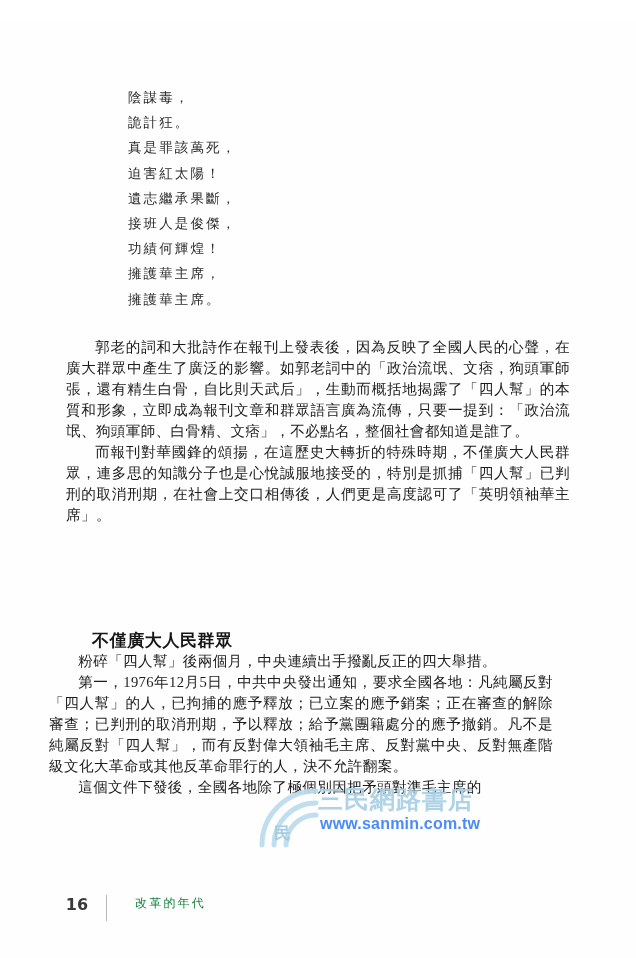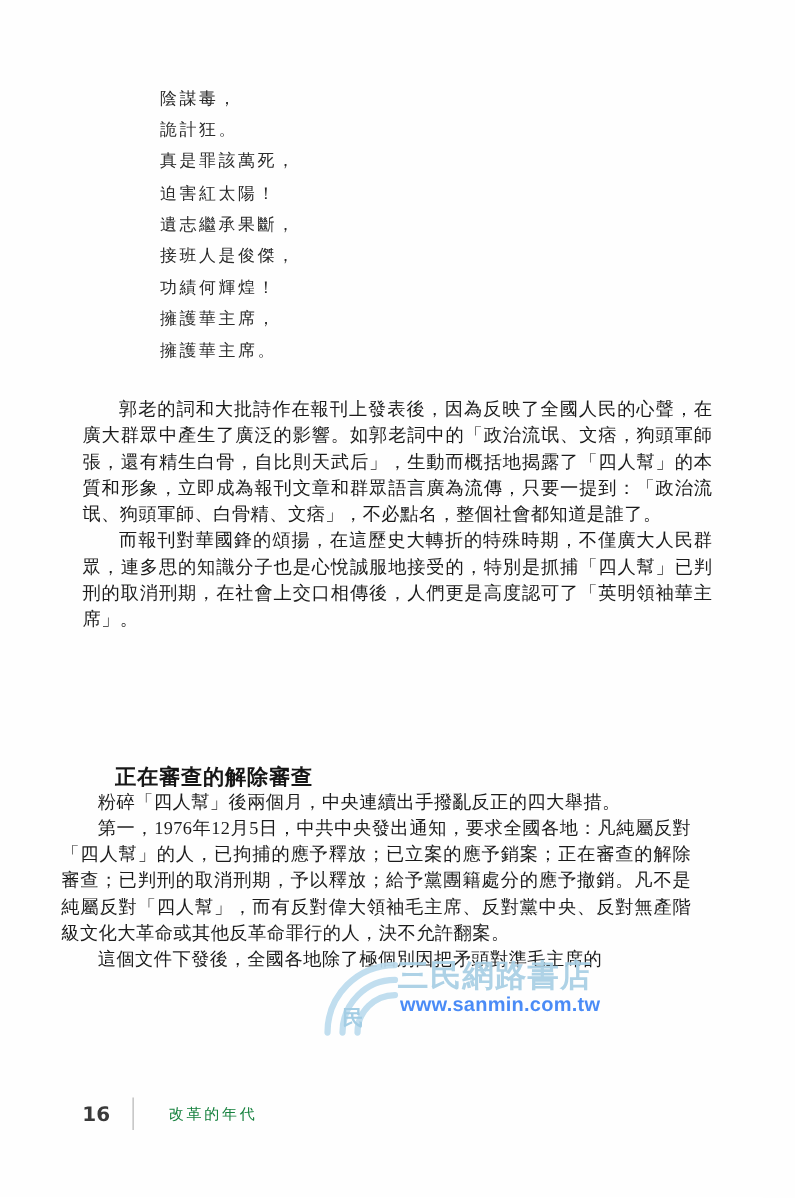--- a/index.html
+++ b/index.html
@@ -15,20 +15,21 @@
     overflow: hidden;
     font-family: "Liberation Serif", "DejaVu Serif", serif;
     color: #1d1d1d;
     -webkit-font-smoothing: antialiased;
   }
 
   .page {
     position: absolute;
     inset: 0;
     background: #fefefe;
+    margin-top: 19px;
   }
 
   
   .poem {
     position: absolute;
     left: 128px;
     top: 66px;
     width: 300px;
   }
   .poem-line {
@@ -118,21 +119,21 @@
     color: #3b82f6;
     white-space: nowrap;
   }
 
   
   .footer {
     position: absolute;
     left: 60px;
     top: 876px;
     display: flex;
-    align-items: center;
+    align-items: flex-start;
     height: 30px;
   }
   .footer-pageno {
     font-family: "DejaVu Sans", "Liberation Sans", sans-serif;
     font-size: 16px;
     font-weight: 600;
     color: #3a3a3a;
     width: 34px;
     text-align: center;
   }
@@ -166,21 +167,21 @@
     <div class="poem-line">功績何輝煌！</div>
     <div class="poem-line">擁護華主席，</div>
     <div class="poem-line">擁護華主席。</div>
   </div>
 
   <div class="body-block">
     <p class="para">郭老的詞和大批詩作在報刊上發表後，因為反映了全國人民的心聲，在廣大群眾中產生了廣泛的影響。如郭老詞中的「政治流氓、文痞，狗頭軍師張，還有精生白骨，自比則天武后」，生動而概括地揭露了「四人幫」的本質和形象，立即成為報刊文章和群眾語言廣為流傳，只要一提到：「政治流氓、狗頭軍師、白骨精、文痞」，不必點名，整個社會都知道是誰了。</p>
     <p class="para">而報刊對華國鋒的頌揚，在這歷史大轉折的特殊時期，不僅廣大人民群眾，連多思的知識分子也是心悅誠服地接受的，特別是抓捕「四人幫」已判刑的取消刑期，在社會上交口相傳後，人們更是高度認可了「英明領袖華主席」。</p>
   </div>
 
-  <h2 class="section-heading">正在審查的解除審查</h2>
+  <h2 class="section-heading">不僅廣大人民群眾</h2>
 
   <div class="body-block-2">
     <p class="para">粉碎「四人幫」後兩個月，中央連續出手撥亂反正的四大舉措。</p>
     <p class="para">第一，1976年12月5日，中共中央發出通知，要求全國各地：凡純屬反對「四人幫」的人，已拘捕的應予釋放；已立案的應予銷案；正在審查的解除審查；已判刑的取消刑期，予以釋放；給予黨團籍處分的應予撤銷。凡不是純屬反對「四人幫」，而有反對偉大領袖毛主席、反對黨中央、反對無產階級文化大革命或其他反革命罪行的人，決不允許翻案。</p>
     <p class="para">這個文件下發後，全國各地除了極個別因把矛頭對準毛主席的</p>
   </div>
 
   <div class="watermark">
     <svg class="wm-logo" viewBox="0 0 62 62">
       <g fill="none" stroke="#bcdcee" stroke-width="5" stroke-linecap="round">

